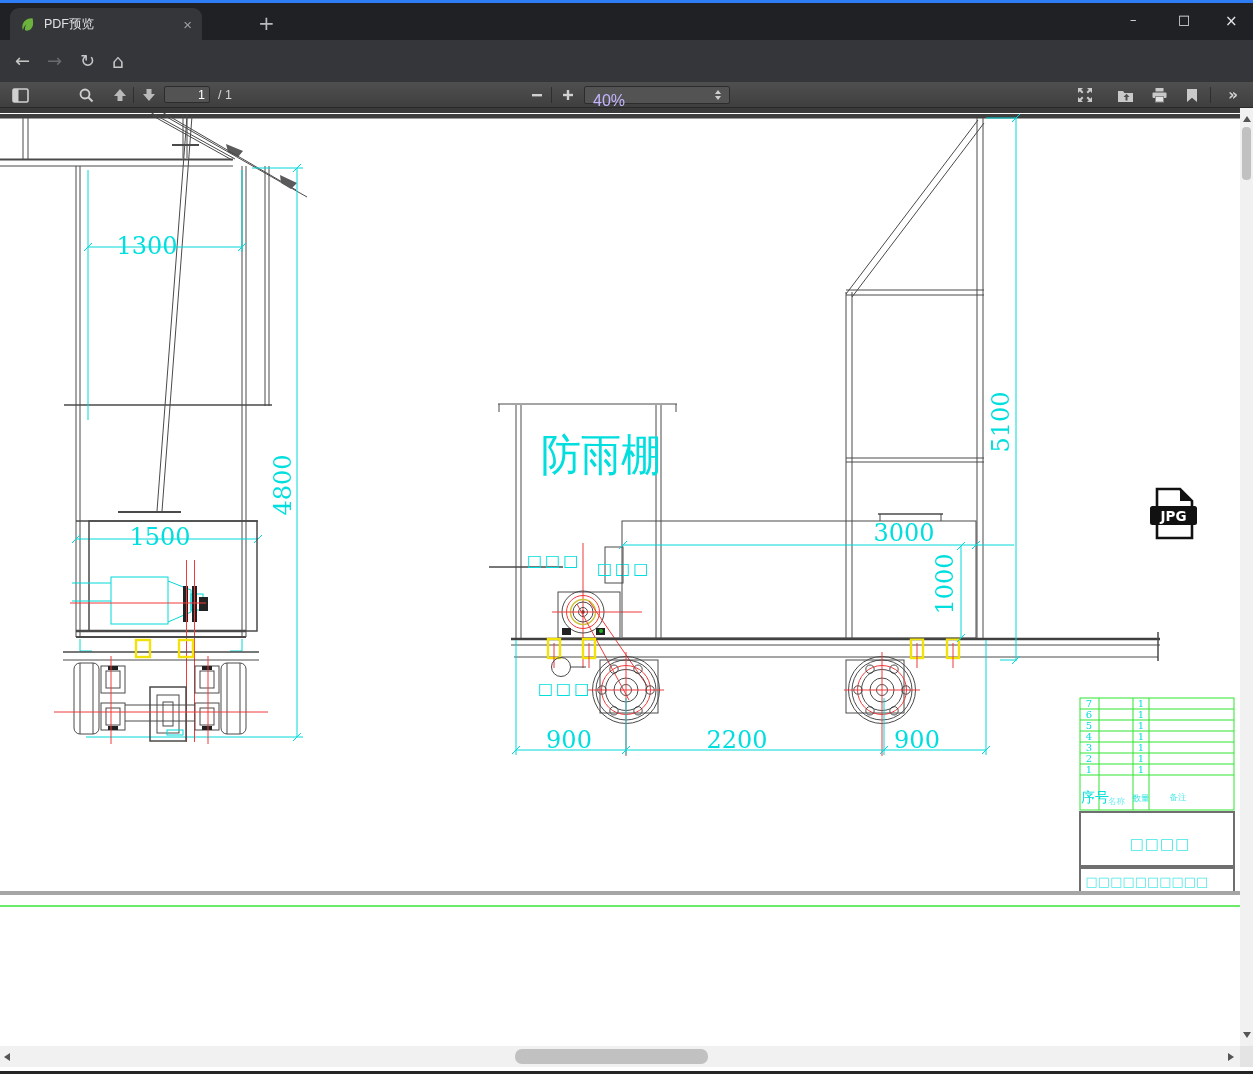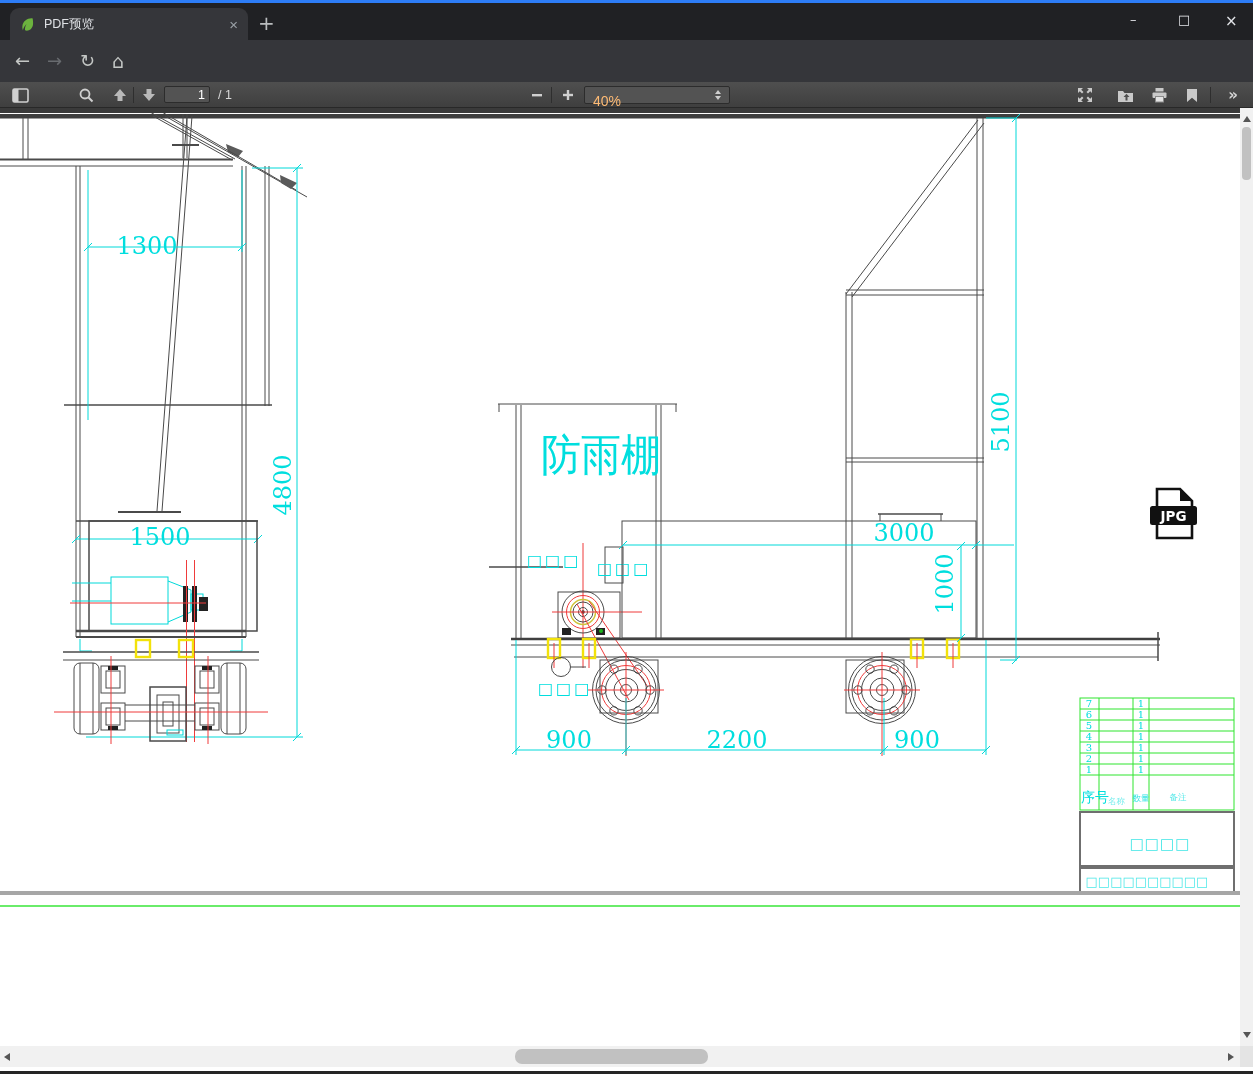--- a/index.html
+++ b/index.html
@@ -2,21 +2,21 @@
 <html><head>
 <meta charset="utf-8">
 <style>
   html,body{margin:0;padding:0;background:#ffffff;}
   .win{position:relative;width:1253px;height:1079px;overflow:hidden;
        font-family:"Liberation Sans","DejaVu Sans",sans-serif;background:#fff;}
   .abs{position:absolute;}
   
   .accent{left:0;top:0;width:1253px;height:3px;background:#2d7df7;}
   .tabstrip{left:0;top:3px;width:1253px;height:37px;background:#202124;}
-  .tab{left:10px;top:5px;width:238px;height:32px;background:#35363a;
+  .tab{left:10px;top:5px;width:192px;height:32px;background:#35363a;
        border-radius:9px 9px 0 0;display:flex;align-items:center;padding:0 10px;box-sizing:border-box;}
   .tab-title{color:#dfe1e5;font-size:12.5px;margin-left:9px;flex:1;white-space:nowrap;overflow:hidden;}
   .tab-close{color:#9aa0a6;font-size:15px;line-height:15px;}
   .newtab{left:258px;top:10px;color:#b9bcbe;font-size:20px;line-height:20px;font-family:"DejaVu Sans",sans-serif;}
   .winctl{color:#e2e4e8;font-size:13px;top:9px;font-family:"DejaVu Sans",sans-serif;}
   .navbar{left:0;top:40px;width:1253px;height:42px;background:#35363a;}
   .navglyph{font-family:"DejaVu Sans",sans-serif;font-size:18px;color:#c4c7c5;top:10px;}
   .dim-glyph{color:#686b6f;}
   .omnibox{left:142px;top:47px;width:824px;height:28px;background:#202124;border-radius:14px;
            display:flex;align-items:center;padding:0 12px;box-sizing:border-box;}
@@ -37,21 +37,21 @@
   .pdfbar{left:0;top:82px;width:1253px;height:26px;background:linear-gradient(#4f4f4f,#3f3f3f);
           border-bottom:1px solid #282828;box-sizing:border-box;}
   .pbtn{top:4px;display:flex;align-items:center;justify-content:center;width:22px;height:18px;}
   .psep{width:1px;height:16px;background:#2e2e2e;top:5px;}
   .pinput{left:164px;top:4px;width:46px;height:17px;background:#535353;border:1px solid #2c2c2c;
           border-radius:2px;color:#fff;font-size:12.5px;text-align:right;padding:0 4px;box-sizing:border-box;
           font-family:"Liberation Sans",sans-serif;}
   .ptotal{left:218px;top:6px;color:#d8d8d8;font-size:12.5px;}
   .pselect{left:584px;top:4px;width:146px;height:18px;background:#535353;border:1px solid #2c2c2c;border-radius:2px;
            display:flex;align-items:center;box-sizing:border-box;padding:0 8px;}
-  .pselect .zv{color:#fdba74;font-size:14px;flex:1;margin-top:12px;}
+  .pselect .zv{color:#c4b5fd;font-size:16px;flex:1;margin-top:12px;}
   .spin{display:flex;flex-direction:column;gap:2px;}
   .spin b{width:0;height:0;border-left:3.5px solid transparent;border-right:3.5px solid transparent;}
   .spin .up{border-bottom:4px solid #cfcfcf;}
   .spin .dn{border-top:4px solid #cfcfcf;}
   .chev{color:#d5d5d5;font-size:15px;font-weight:bold;font-family:"DejaVu Sans",sans-serif;}
   
   .viewerbg{left:0;top:108px;width:1240px;height:938px;background:#3a3a3a;}
   .page{left:0;top:113px;width:1240px;height:933px;background:#ffffff;}
   svg.cad{left:0;top:113px;}
   

